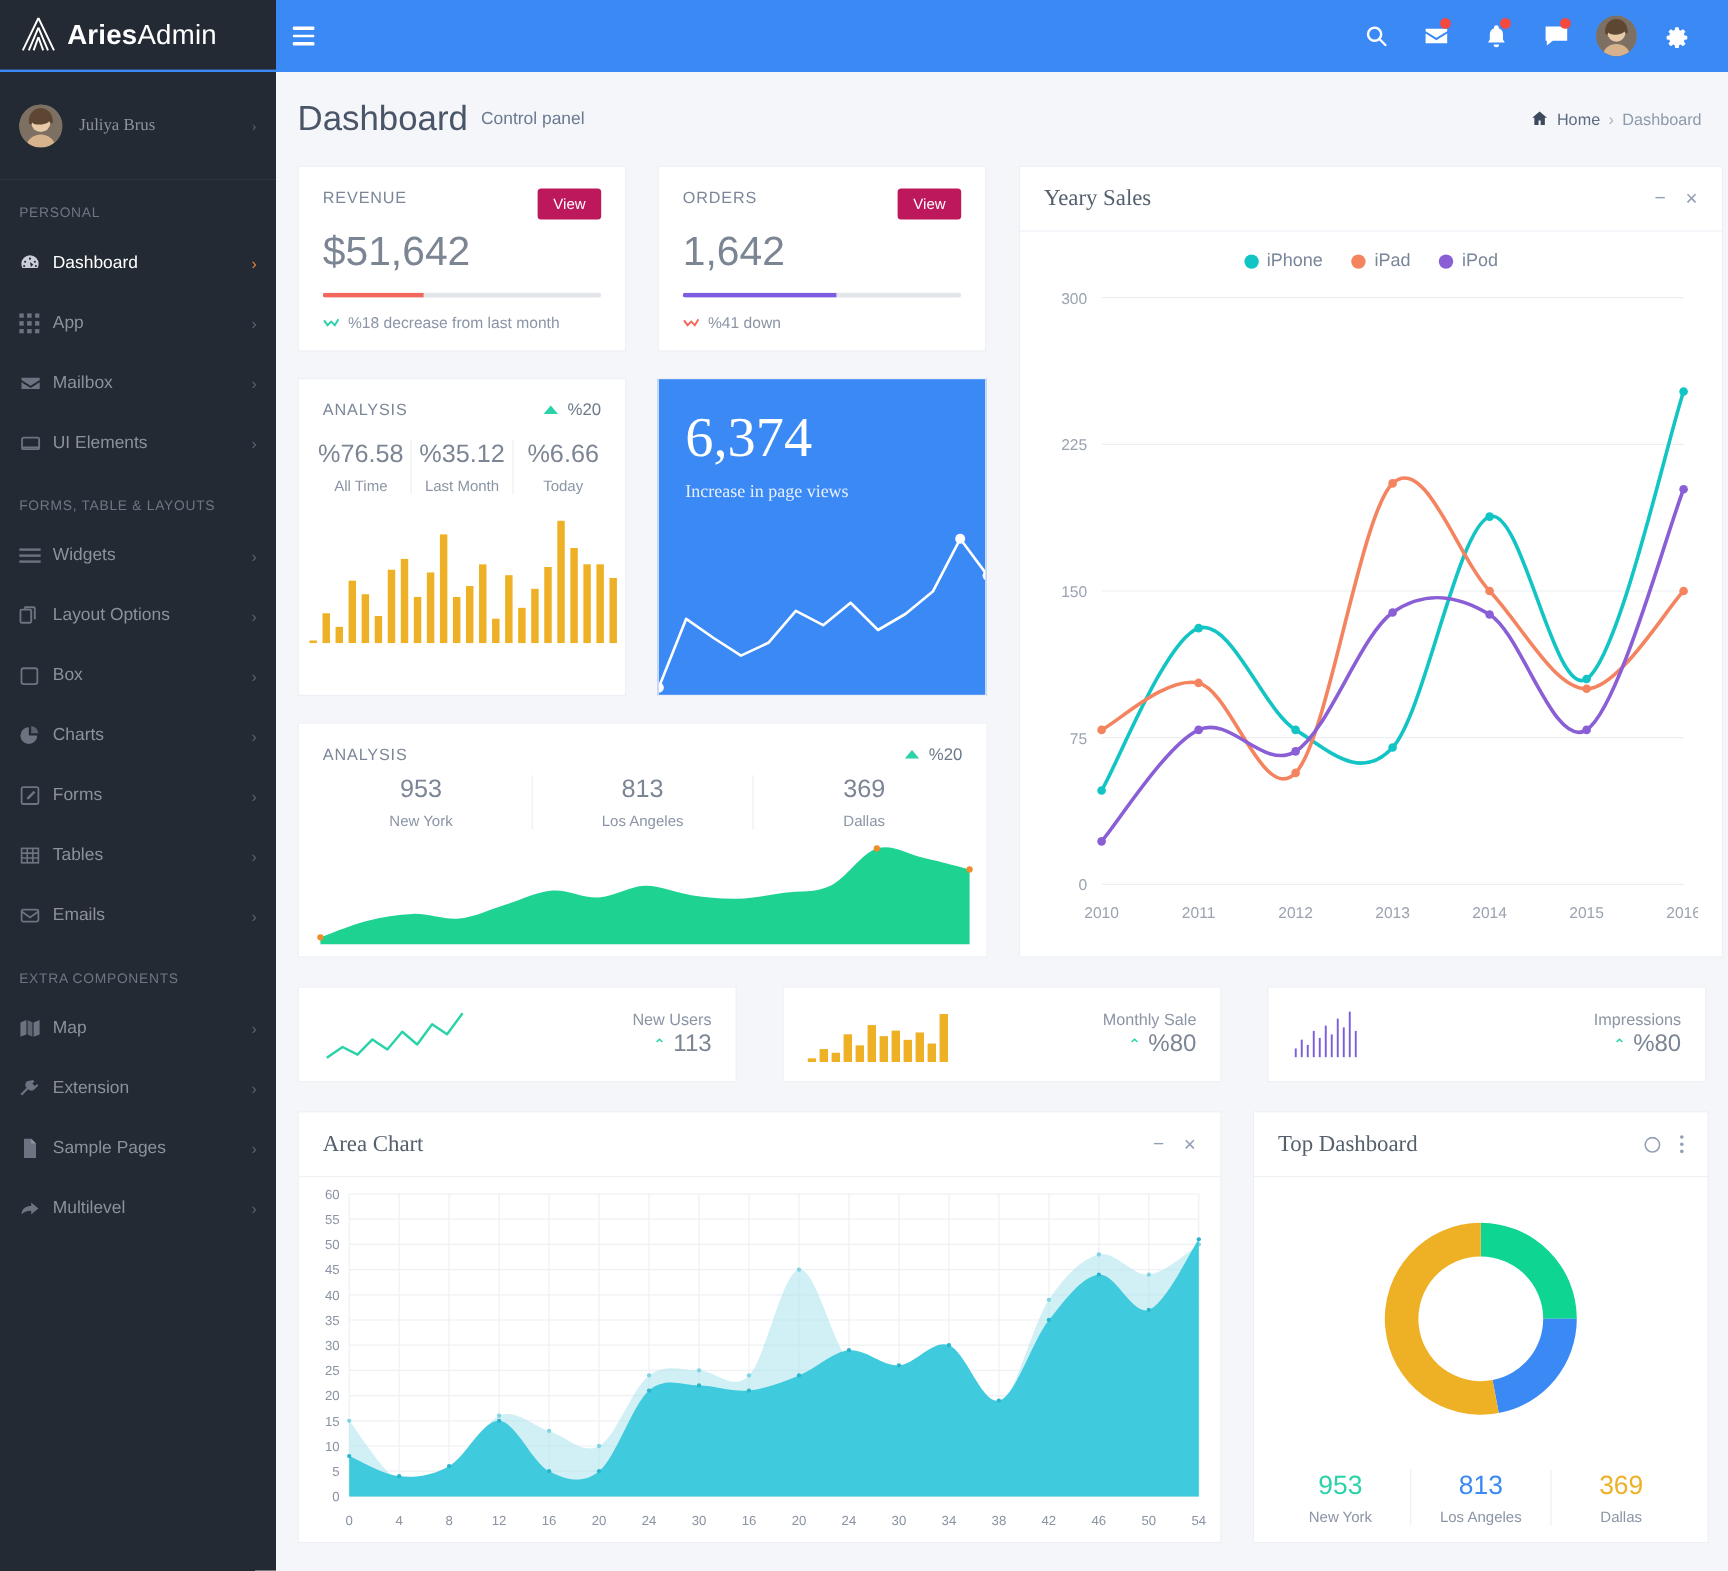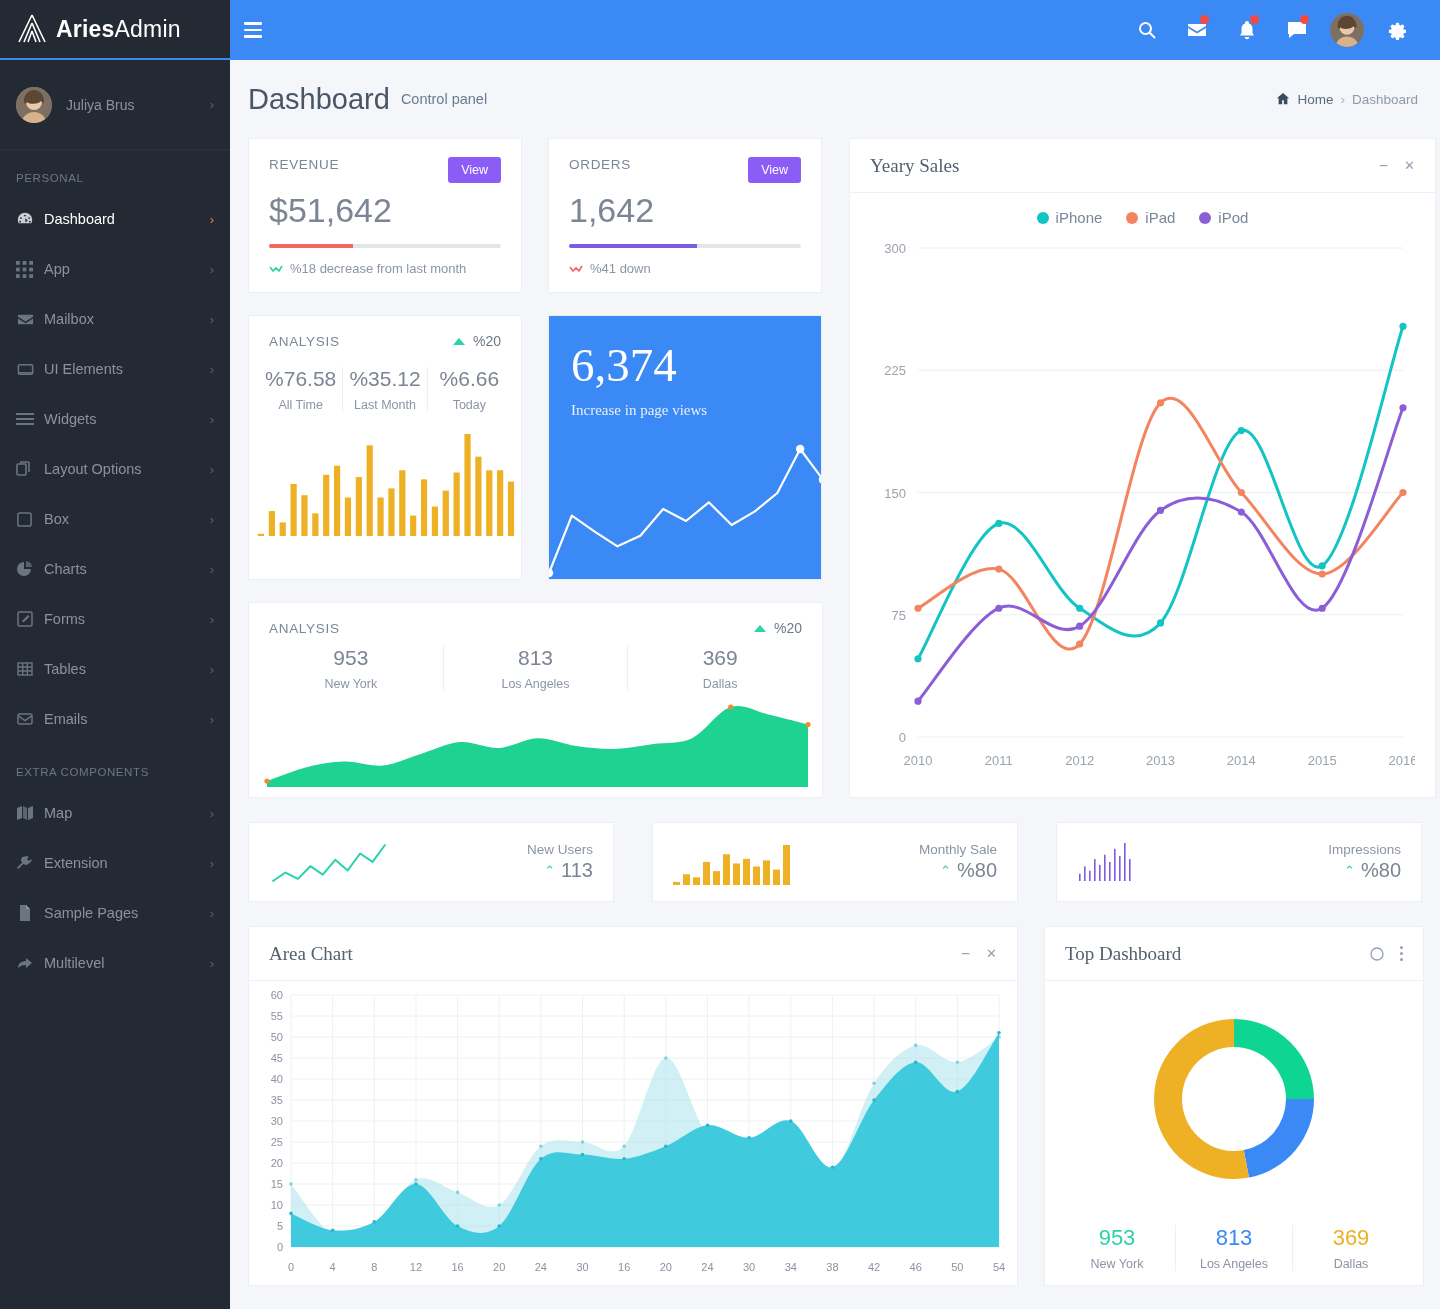--- a/index.html
+++ b/index.html
@@ -21,21 +21,21 @@
     padding-left: 14px; border-bottom: 2px solid #3b89f5;
     background: #242a33;
   }
   .brand-logo { width: 36px; height: 36px; flex: 0 0 36px; }
   .brand-text { font-size: 23px; color: #fff; letter-spacing: .2px; margin-left: 6px; }
   .brand-text b { font-weight: 700; }
   .brand-text span { font-weight: 300; }
 
   .profile {
     display: flex; align-items: center; height: 90px;
-    padding: 0 16px; border-bottom: 1px solid #2d343e;
+    padding: 0 16px; border-bottom: 1px solid #2d343e; font-family: Liberation Serif, serif;
   }
   .avatar-sm {
     width: 36px; height: 36px; border-radius: 50%;
     flex: 0 0 36px; overflow: hidden; background: #8a7f74;
   }
   .avatar-sm svg { display: block; }
   .profile-name { flex: 1; margin-left: 14px; color: #8b929c; font-size: 14px; }
   .chev { color: #5a6372; font-size: 13px; }
 
   .nav-section {
@@ -91,21 +91,21 @@
     border-bottom: 1px solid #eef1f5;
   }
   .card-title { font-size: 19px; color: #55606e; font-weight: 400; font-family: Liberation Serif, serif; }
   .card-tools { margin-left: auto; display: flex; align-items: center; gap: 16px; color: #93a0b4; }
 
   
   .stat-card { padding: 18px 20px 16px 20px; }
   .stat-top { display: flex; align-items: flex-start; gap: 44px; }
   .stat-label { font-size: 13.5px; color: #7b8798; letter-spacing: .7px; }
   .btn-view {
-    margin-left: auto; background: #8b5cf6; color: #fff; border: 0;
+    margin-left: auto; background: #be185d; color: #fff; border: 0;
     font-size: 12.5px; padding: 6px 13px; border-radius: 3px; cursor: pointer;
     font-family: inherit;
   }
   .stat-value { font-size: 34px; color: #7c8594; font-weight: 300; margin: 8px 0 14px; }
   .progress { height: 4px; background: #e2e5e9; border-radius: 2px; overflow: hidden; }
   .progress > i { display: block; height: 100%; }
   .stat-foot { font-size: 13px; color: #8b95a5; margin-top: 13px; display: flex; align-items: center; gap: 7px;}
 
   .analysis-head { display: flex; align-items: center; padding: 17px 20px 0 20px; }
   .analysis-title { font-size: 13.5px; color: #7b8798; letter-spacing: .7px;}
@@ -222,20 +222,21 @@
         <span class="nav-ico">
             <svg width="19" height="19" viewBox="0 0 20 20" fill="none" stroke="currentColor" stroke-width="1.6">
               <rect x="2.5" y="5" width="15" height="10" rx="1.5"></rect>
               <path d="M2.5 13.5h15"></path>
             </svg>
           </span>
         <span class="nav-label">UI Elements</span>
         <span class="nav-chev">›</span>
       </div>
 
+      <div class="nav-section">FORMS, TABLE &amp; LAYOUTS</div>
       <div class="nav-item">
         <span class="nav-ico">
             <svg width="18" height="18" viewBox="0 0 18 18" fill="currentColor">
               <rect x="0" y="3" width="18" height="2"></rect>
               <rect x="0" y="8" width="18" height="2"></rect>
               <rect x="0" y="13" width="18" height="2"></rect>
             </svg>
           </span>
         <span class="nav-label">Widgets</span>
         <span class="nav-chev">›</span>

